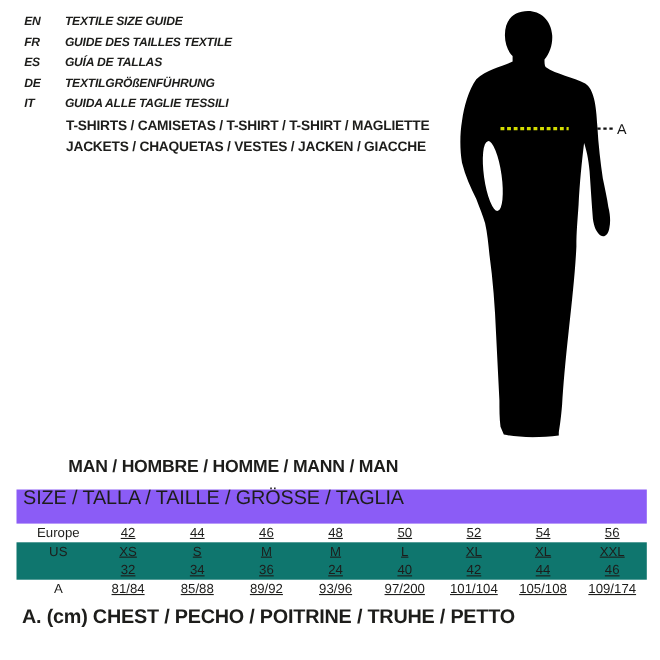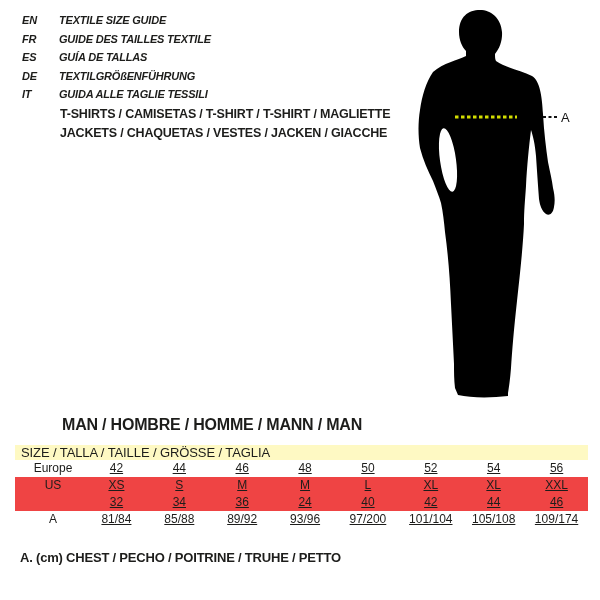--- a/index.html
+++ b/index.html
@@ -23,30 +23,30 @@
   .figure{position:absolute;left:413px;top:6px;width:157px;height:392px;}
   .figure svg{display:block;}
   .figure text{font-family:"Liberation Sans","DejaVu Sans",sans-serif;font-size:13px;fill:#141414;}
 
   
   .man-title{position:absolute;left:18px;top:416px;
     font-size:16px;font-weight:700;letter-spacing:-0.2px;margin-left:44px;}
 
   
   .size-table{position:absolute;left:15px;top:445px;width:573px;font-size:12px;}
-  .t-header{background:#fef9c3;height:15px;line-height:15px;padding-left:6px;
-    font-size:13px;letter-spacing:-0.1px;}
+  .t-header{background:#8b5cf6;height:31px;line-height:15px;padding-left:6px;
+    font-size:18px;letter-spacing:-0.1px;}
   .t-row{display:grid;grid-template-columns:70px repeat(8,1fr);height:17px;line-height:17px;}
-  .t-row.shaded{background:#ef4444;}
+  .t-row.shaded{background:#0f766e;}
   .t-label{padding-left:6px;text-align:center;}
   .t-cell{text-align:center;text-decoration:underline;}
 
   
   .footnote{position:absolute;left:20px;top:550px;
-    font-size:13px;font-weight:700;letter-spacing:-0.2px;text-align:right;}
+    font-size:18px;font-weight:700;letter-spacing:-0.2px;text-align:right;}
 </style>
 </head>
 <body>
 
 <div class="canvas">
 
   <div class="lang-block">
     <div class="lang-row">
       <span class="lang-code">EN</span>
       <span class="lang-title">TEXTILE SIZE GUIDE</span>

